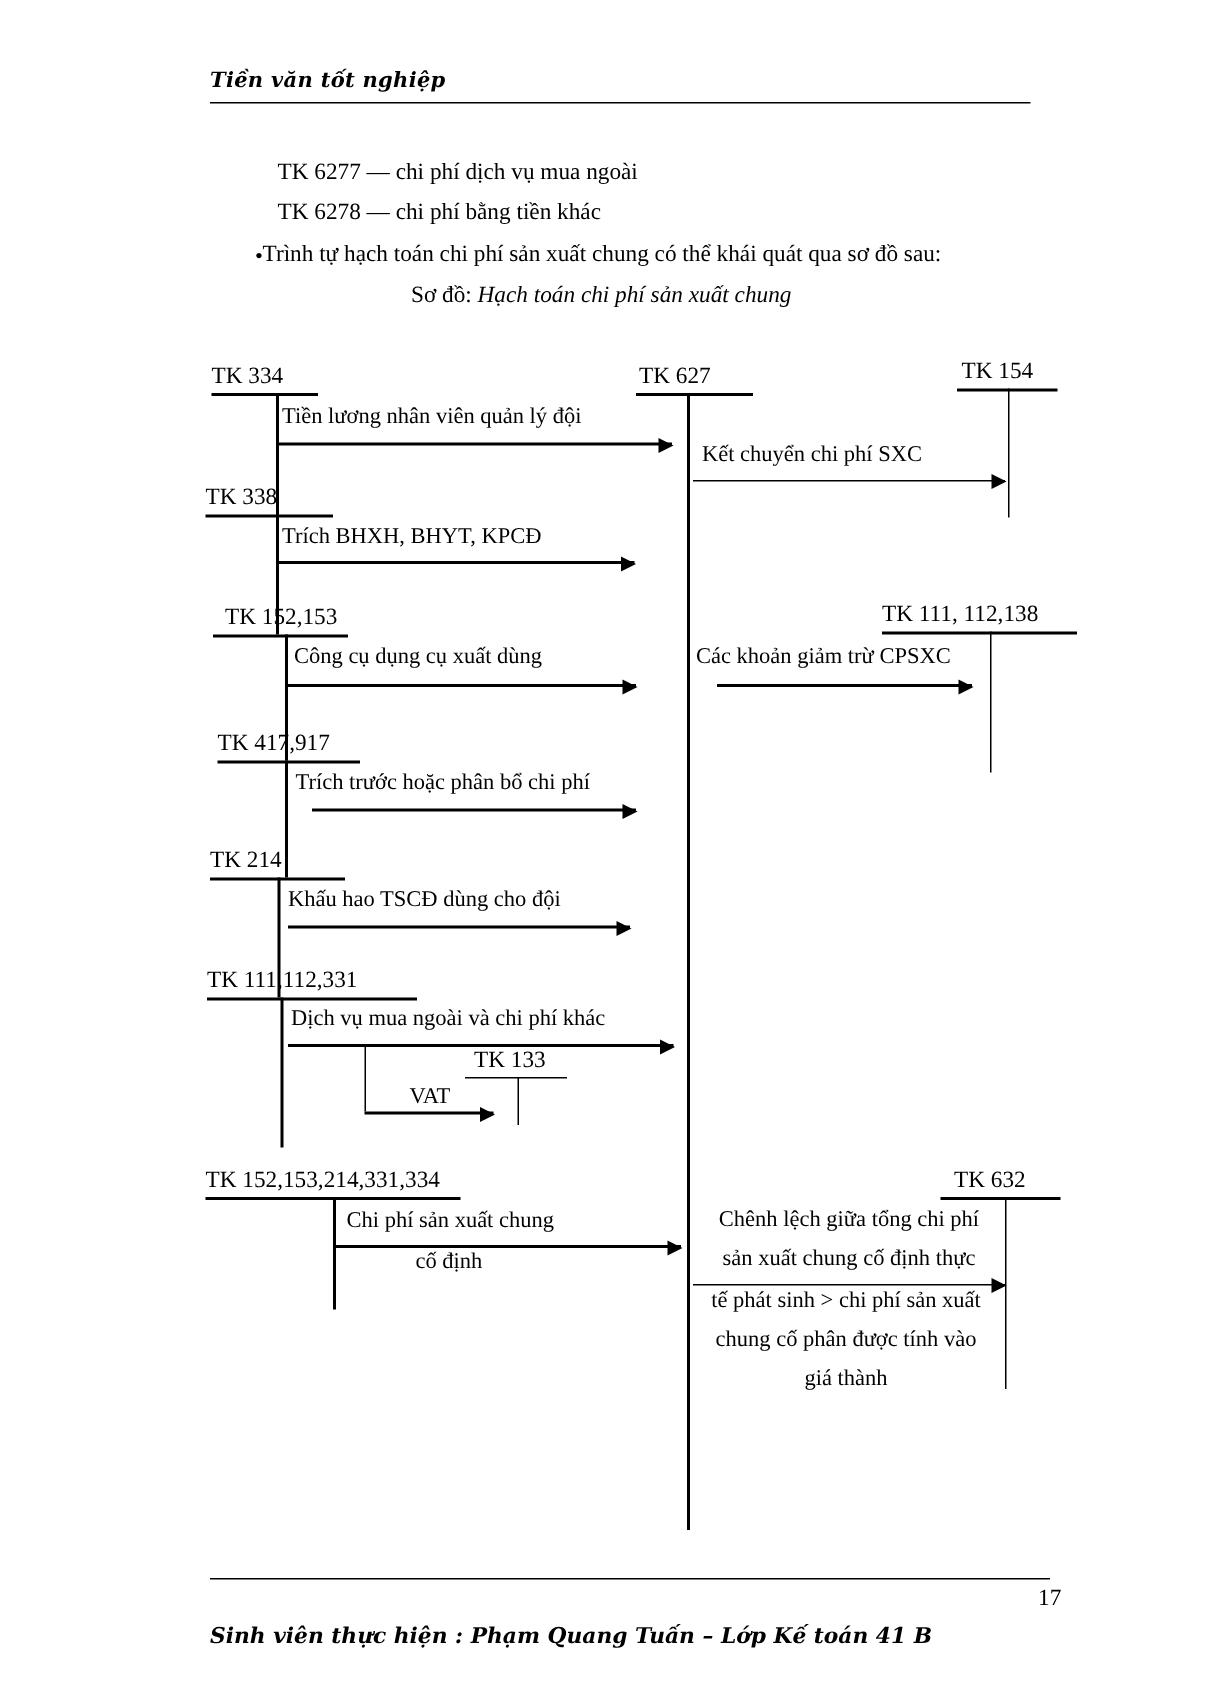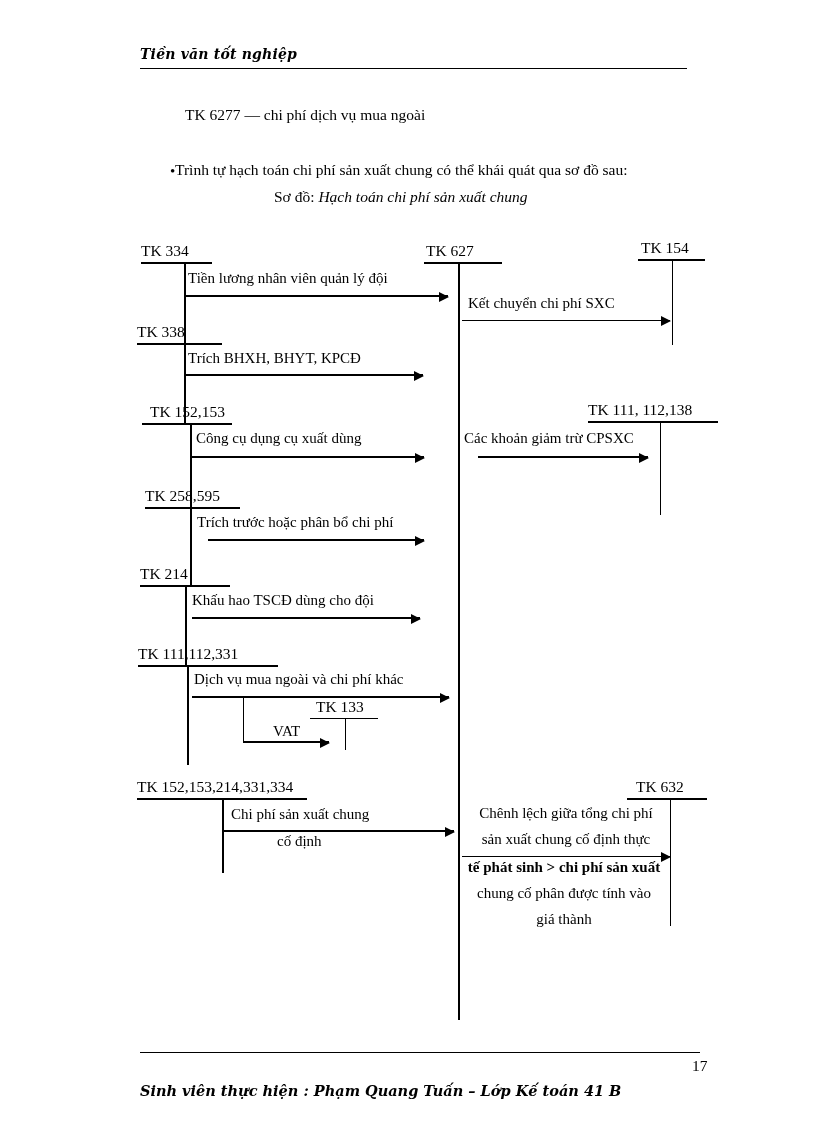--- a/index.html
+++ b/index.html
@@ -136,20 +136,21 @@
 </style>
 </head>
 <body>
 
 <div id="page">
 
   <div class="hdr-title">Tiền văn tốt nghiệp</div>
   <div class="hdr-rule"></div>
 
   <div class="txt" style="left:185px; top:106px;">TK 6277 — chi phí dịch vụ mua ngoài</div>
+  <div class="txt" style="left:185px; top:133px;">TK 6278 — chi phí bằng tiền khác</div>
 
   <div class="bullet-dot" style="top:164px;">•</div>
   <div class="txt" style="left:175px; top:161px;">Trình tự hạch toán chi phí sản xuất chung có thể khái quát qua sơ đồ sau:</div>
 
   <div class="subtitle-normal"><span>Sơ đồ: </span><span class="subtitle-italic">Hạch toán chi phí sản xuất chung</span></div>
 
   <div class="tklabel" style="left:141px; top:243px;">TK 334</div>
   <div class="hline" style="left:141px; top:262px; width:71px;"></div>
   <div class="vline" style="left:184px; top:262px; height:82px;"></div>
   <div class="flowtext" style="left:188px; top:270px;">Tiền lương nhân viên quản lý đội</div>
@@ -160,21 +161,21 @@
   <div class="vline" style="left:184px; top:343px; height:80px;"></div>
   <div class="flowtext" style="left:188px; top:350px;">Trích BHXH, BHYT, KPCĐ</div>
   <div class="arrow" style="left:184px; top:374px; width:239px;"></div>
 
   <div class="tklabel" style="left:150px; top:404px;">TK 152,153</div>
   <div class="hline" style="left:142px; top:423px; width:90px;"></div>
   <div class="vline" style="left:190px; top:423px; height:84px;"></div>
   <div class="flowtext" style="left:196px; top:430px;">Công cụ dụng cụ xuất dùng</div>
   <div class="arrow" style="left:190px; top:456px; width:234px;"></div>
 
-  <div class="tklabel" style="left:145px; top:488px;">TK 258,595</div>
+  <div class="tklabel" style="left:145px; top:488px;">TK 417,917</div>
   <div class="hline" style="left:145px; top:507px; width:95px;"></div>
   <div class="vline" style="left:190px; top:507px; height:78px;"></div>
   <div class="flowtext" style="left:197px; top:514px;">Trích trước hoặc phân bổ chi phí</div>
   <div class="arrow" style="left:208px; top:539px; width:216px;"></div>
 
   <div class="tklabel" style="left:140px; top:566px;">TK 214</div>
   <div class="hline" style="left:140px; top:585px; width:90px;"></div>
   <div class="vline" style="left:185px; top:585px; height:80px;"></div>
   <div class="flowtext" style="left:192px; top:592px;">Khấu hao TSCĐ dùng cho đội</div>
   <div class="arrow" style="left:192px; top:617px; width:228px;"></div>
@@ -216,21 +217,21 @@
   <div class="flowtext" style="left:464px; top:430px;">Các khoản giảm trừ CPSXC</div>
   <div class="arrow" style="left:478px; top:456px; width:170px;"></div>
 
   <div class="tklabel" style="left:636px; top:779px;">TK 632</div>
   <div class="hline" style="left:627px; top:798px; width:80px;"></div>
   <div class="vline thin" style="left:670px; top:798px; height:128px;"></div>
 
   <div class="flowtext ctr" style="left:462px; top:805px; width:208px;">Chênh lệch giữa tổng chi phí</div>
   <div class="flowtext ctr" style="left:462px; top:831px; width:208px;">sản xuất chung cố định thực</div>
   <div class="arrow thin" style="left:462px; top:856px; width:208px; border-top-width:1.6px;"></div>
-  <div class="flowtext ctr" style="left:458px; top:859px; width:212px;font-weight:bold;">tế phát sinh &gt; chi phí sản xuất</div>
+  <div class="flowtext ctr" style="left:458px; top:859px; width:212px;">tế phát sinh &gt; chi phí sản xuất</div>
   <div class="flowtext ctr" style="left:458px; top:885px; width:212px;">chung cố phân được tính vào</div>
   <div class="flowtext ctr" style="left:458px; top:911px; width:212px;">giá thành</div>
 
   <div class="ftr-rule"></div>
   <div class="ftr-title">Sinh viên thực hiện : Phạm Quang Tuấn – Lớp Kế toán 41 B</div>
   <div class="ftr-page">17</div>
 
 </div>
 
 </body></html>

